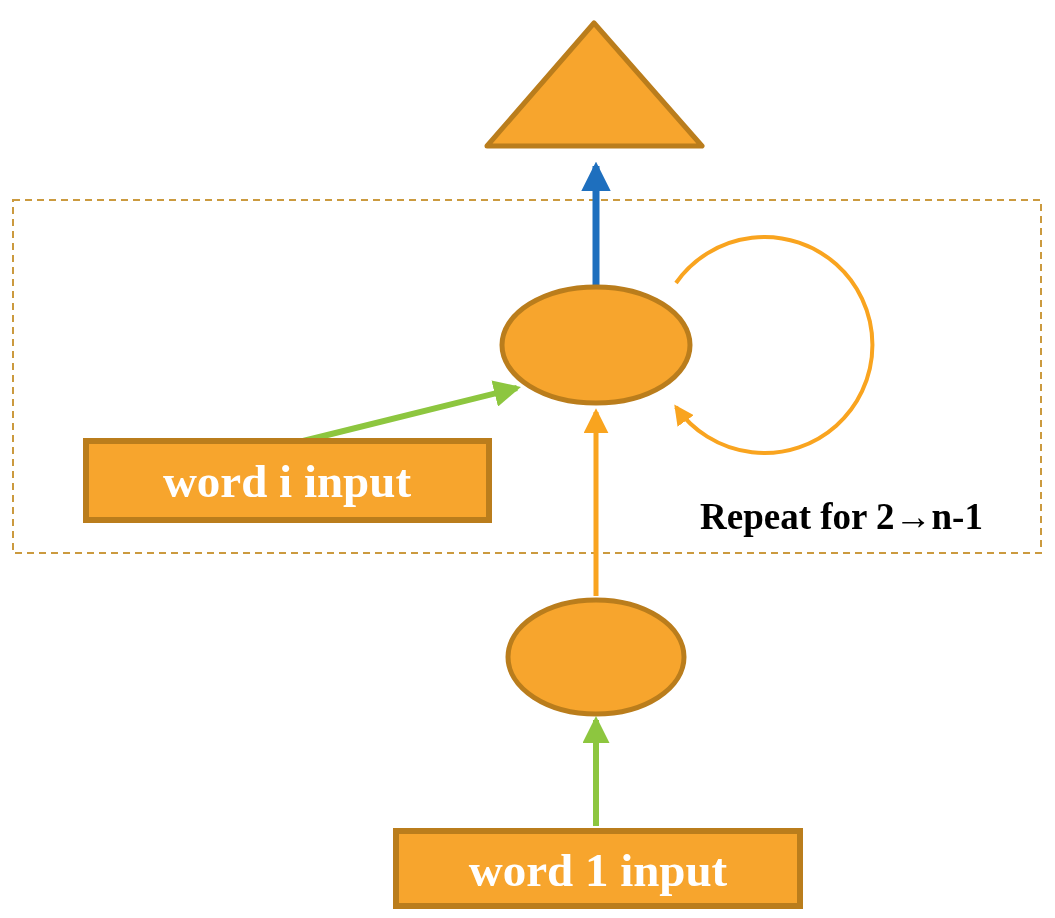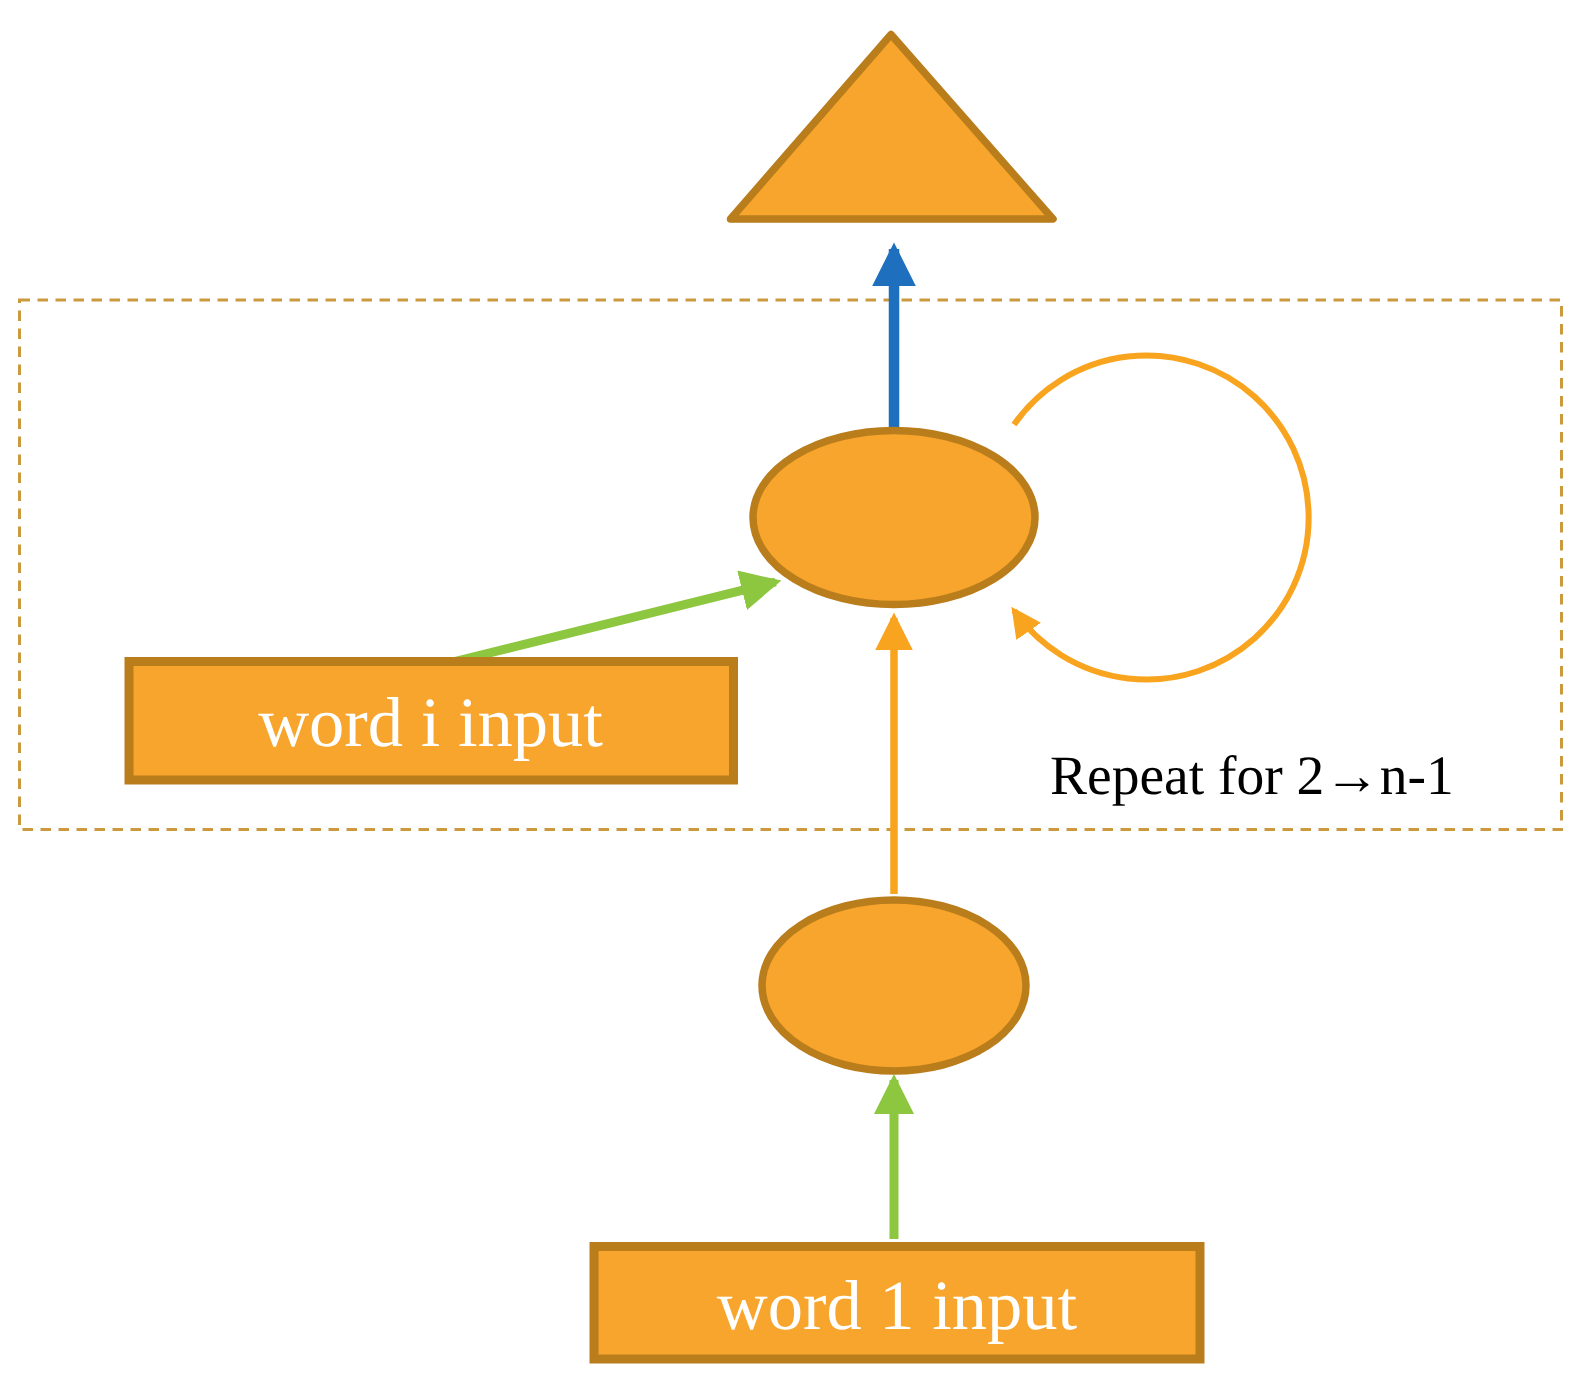--- a/index.html
+++ b/index.html
@@ -6,20 +6,21 @@
     margin: 0;
     padding: 0;
     background: #ffffff;
   }
   .canvas {
     position: relative;
     width: 1055px;
     height: 918px;
     background: var(--canvas-bg, #ffffff);
     overflow: hidden;
+    font-weight: bold;
   }
   svg { display: block; }
 
   .node-shape {
     fill: var(--shape-fill);
     stroke: var(--shape-stroke);
     stroke-width: 5;
     stroke-linejoin: round;
   }
   .label-box {

